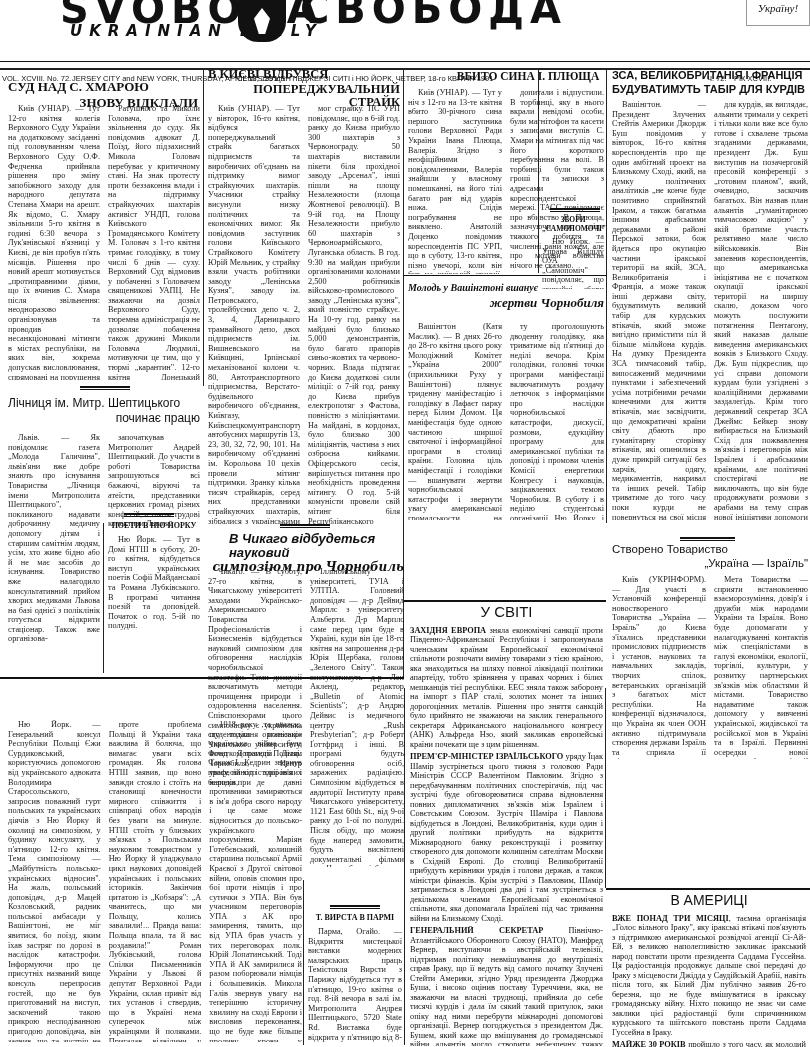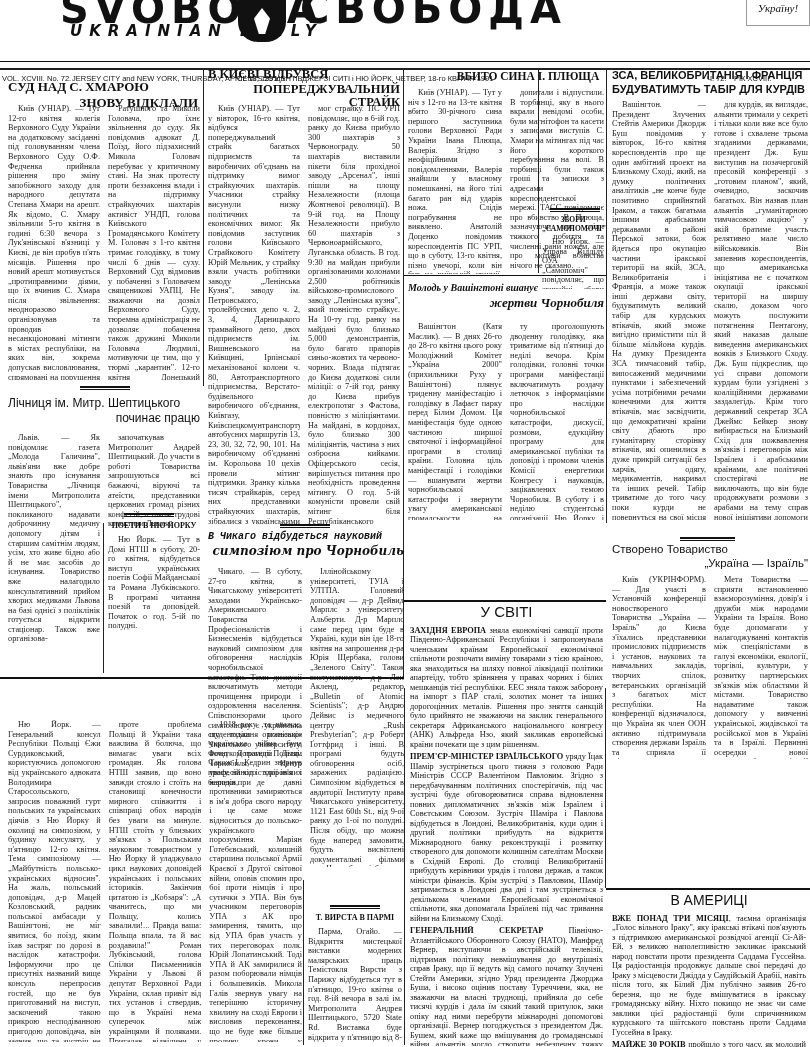--- a/index.html
+++ b/index.html
@@ -153,21 +153,21 @@
 <div class="rule-v" style="left:103px;top:523px;height:150px;"></div>
 <div class="art" style="left:108px;top:521px;width:92px;">
   <div class="sub-hl" style="font-size:8px;">ПОЕТИ В НЮ ЙОРКУ</div>
   <div class="col" style="margin-top:5px;height:130px;">
       <p>Ню Йорк. — Тут в Домі НТШ в суботу, 20-го квітня, відбудеться виступ українських поетів Софії Майданської та Романа Лубківського. В програмі читання поезій та доповідей. Початок о год. 5-ій по полудні.</p>
     </div>
 </div>
 
 <div class="double-rule" style="left:280px;top:524px;width:50px;"></div>
 <div class="art" style="left:208px;top:532px;width:196px;">
-  <div class="hl hl-ital" style="font-size:10px;font-family:Liberation Mono, monospace;">В Чикаго відбудеться науковий</div>
+  <div class="hl hl-ital" style="font-size:13px;font-family:Liberation Sans, sans-serif;margin-left:21px;">В Чикаго відбудеться науковий</div>
   <div class="hl hl-ital" style="font-size:12px;font-family:'DejaVu Serif',serif;text-align:right;margin-top:2px;">симпозіюм про Чорнобиль</div>
 </div>
 <div class="cols" style="left:208px;top:567px;width:196px;grid-template-columns:1fr 1fr;height:300px;">
   <div class="col">
       <p>Чикаго. — В суботу, 27-го квітня, в Чикагському університеті заходами Українсько-Американського Товариства Професіоналістів і Бизнесменів відбудеться науковий симпозіюм для обговорення наслідків чорнобильської катастофи. Теми дискусії включатимуть методи прочищення природи і оздоровлення населення. Співспонзорами цього симпозіюму є українська студентська організація Чикагського університету, Фонд Допомоги Дітям Чорнобиля, Центр професійного здоров'я і безпеки при</p>
     </div>
   <div class="col">
       <p>Іллінойському університеті, ТУІА і УЛТПА. Головний доповідач — д-р Дейвид Марплс з університету Альберти. Д-р Марплс саме перед цим буде в Україні, куди він їде 18-го квітня на запрошення д-ра Юрія Щербака, голови „Зеленого Світу". Також виступатимуть д-р Лен Акленд, редактор „Bulletin of Atomic Scientists"; д-р Андрю Дейвис із медичного центру „Rush Presbyterian"; д-р Роберт Ґоттфрид і інші. В програмі будуть обговорення осіб, заражених радіацією. Симпозіюм відбудеться в авдиторії Інституту права Чикагського університету, 1121 East 60th St., від 9-ої ранку до 1-ої по полудні. Після обіду, що можна буде наперед замовити, будуть висвітлені документальні фільми про Чорнобиль і буде ще нагода на дискусію та зустріч із представниками добродійних організацій. Вступ 15 дол. від особи, від студентів — 5 дол., що включає і конференційні матеріяли. Реєстрація розпочнеться о год. 8:30 ранку. Щоб наперед зголосити свою участь і зарезервувати собі місце на цій конференції, слід телефонувати на число: (312) 413-0459. За дальшими інформаціями слід телефонувати вечорами до Ані Мостович на число (708) 359-3676, або на автоматичний інформативний телефон „The Chicago Group" (312) 637-4822.</p>
     </div>
 </div>

